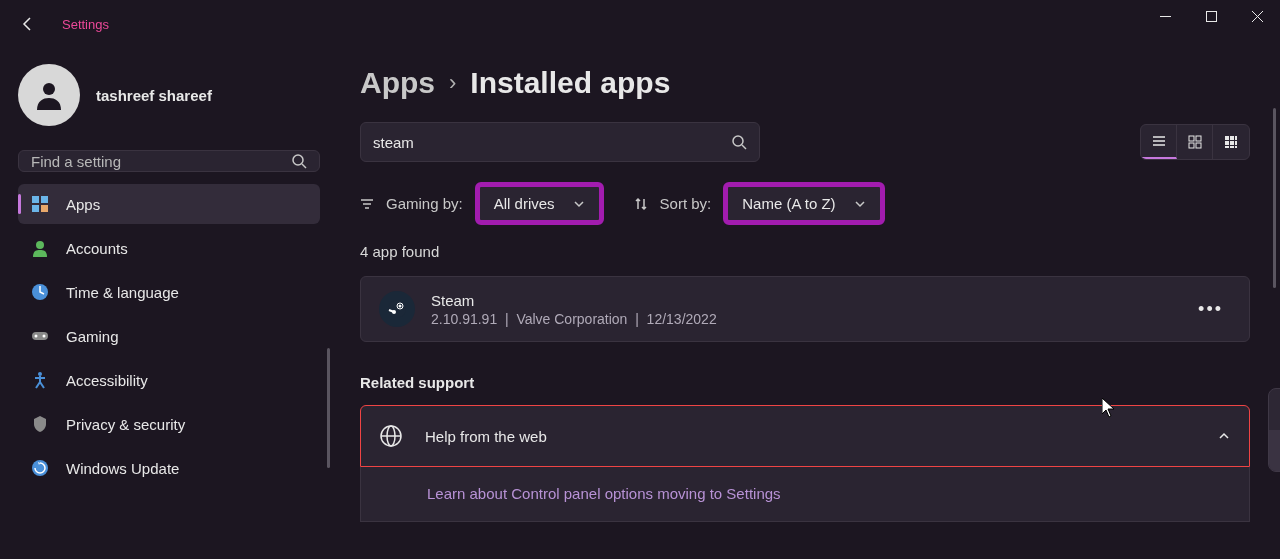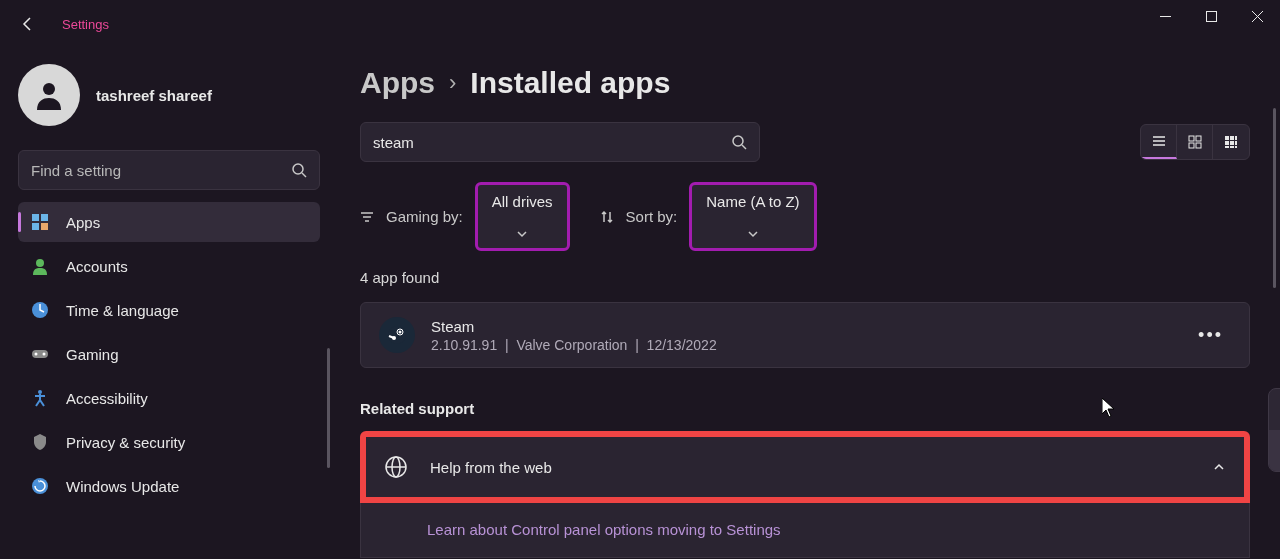--- a/index.html
+++ b/index.html
@@ -68,21 +68,21 @@
   align-items: center;
   justify-content: center;
   margin-right: 16px;
 }
 .avatar svg { width: 36px; height: 36px; fill: #1c1621; }
 .profile-name {
   font-size: 15px;
   font-weight: 600;
 }
 .search-box {
-  height: 40px;
+  height: 22px;
   background: #2a2431;
   border: 1px solid #3a3340;
   border-radius: 6px;
   display: flex;
   align-items: center;
   padding: 0 12px;
   margin-bottom: 12px;
 }
 .search-box input {
   flex: 1;
@@ -204,28 +204,27 @@
   color: #c8c8c8;
 }
 .filter-group {
   display: flex;
   align-items: center;
   gap: 12px;
 }
 .filter-icon { width: 14px; height: 14px; }
 .dropdown {
   background: #2a2431;
-  border: 3px solid #a21caf;
+  border: 5px solid #a21caf;
   border-radius: 6px;
   padding: 8px 14px;
   display: flex;
   align-items: center;
   gap: 18px;
   color: #e8e8e8;
-  flex-direction: column;
 }
 .found-text {
   font-size: 15px;
   color: #d8d8d8;
   margin-bottom: 16px;
 }
 .app-card {
   background: #2a2431;
   border: 1px solid #3a3340;
   border-radius: 6px;
@@ -252,21 +251,21 @@
   letter-spacing: 2px;
   padding: 4px 8px;
 }
 .section-title {
   font-size: 15px;
   font-weight: 600;
   margin-bottom: 14px;
 }
 .help-card {
   background: #2a2431;
-  border: 6px solid #ef4444;
+  border: 1px solid #ef4444;
   border-radius: 6px 6px 0 0;
   padding: 18px;
   display: flex;
   align-items: center;
 }
 .help-icon { width: 24px; height: 24px; margin-right: 22px; }
 .help-title { font-size: 15px; flex: 1; }
 .help-link-card {
   background: #2a2431;
   border: 1px solid #3a3340;

